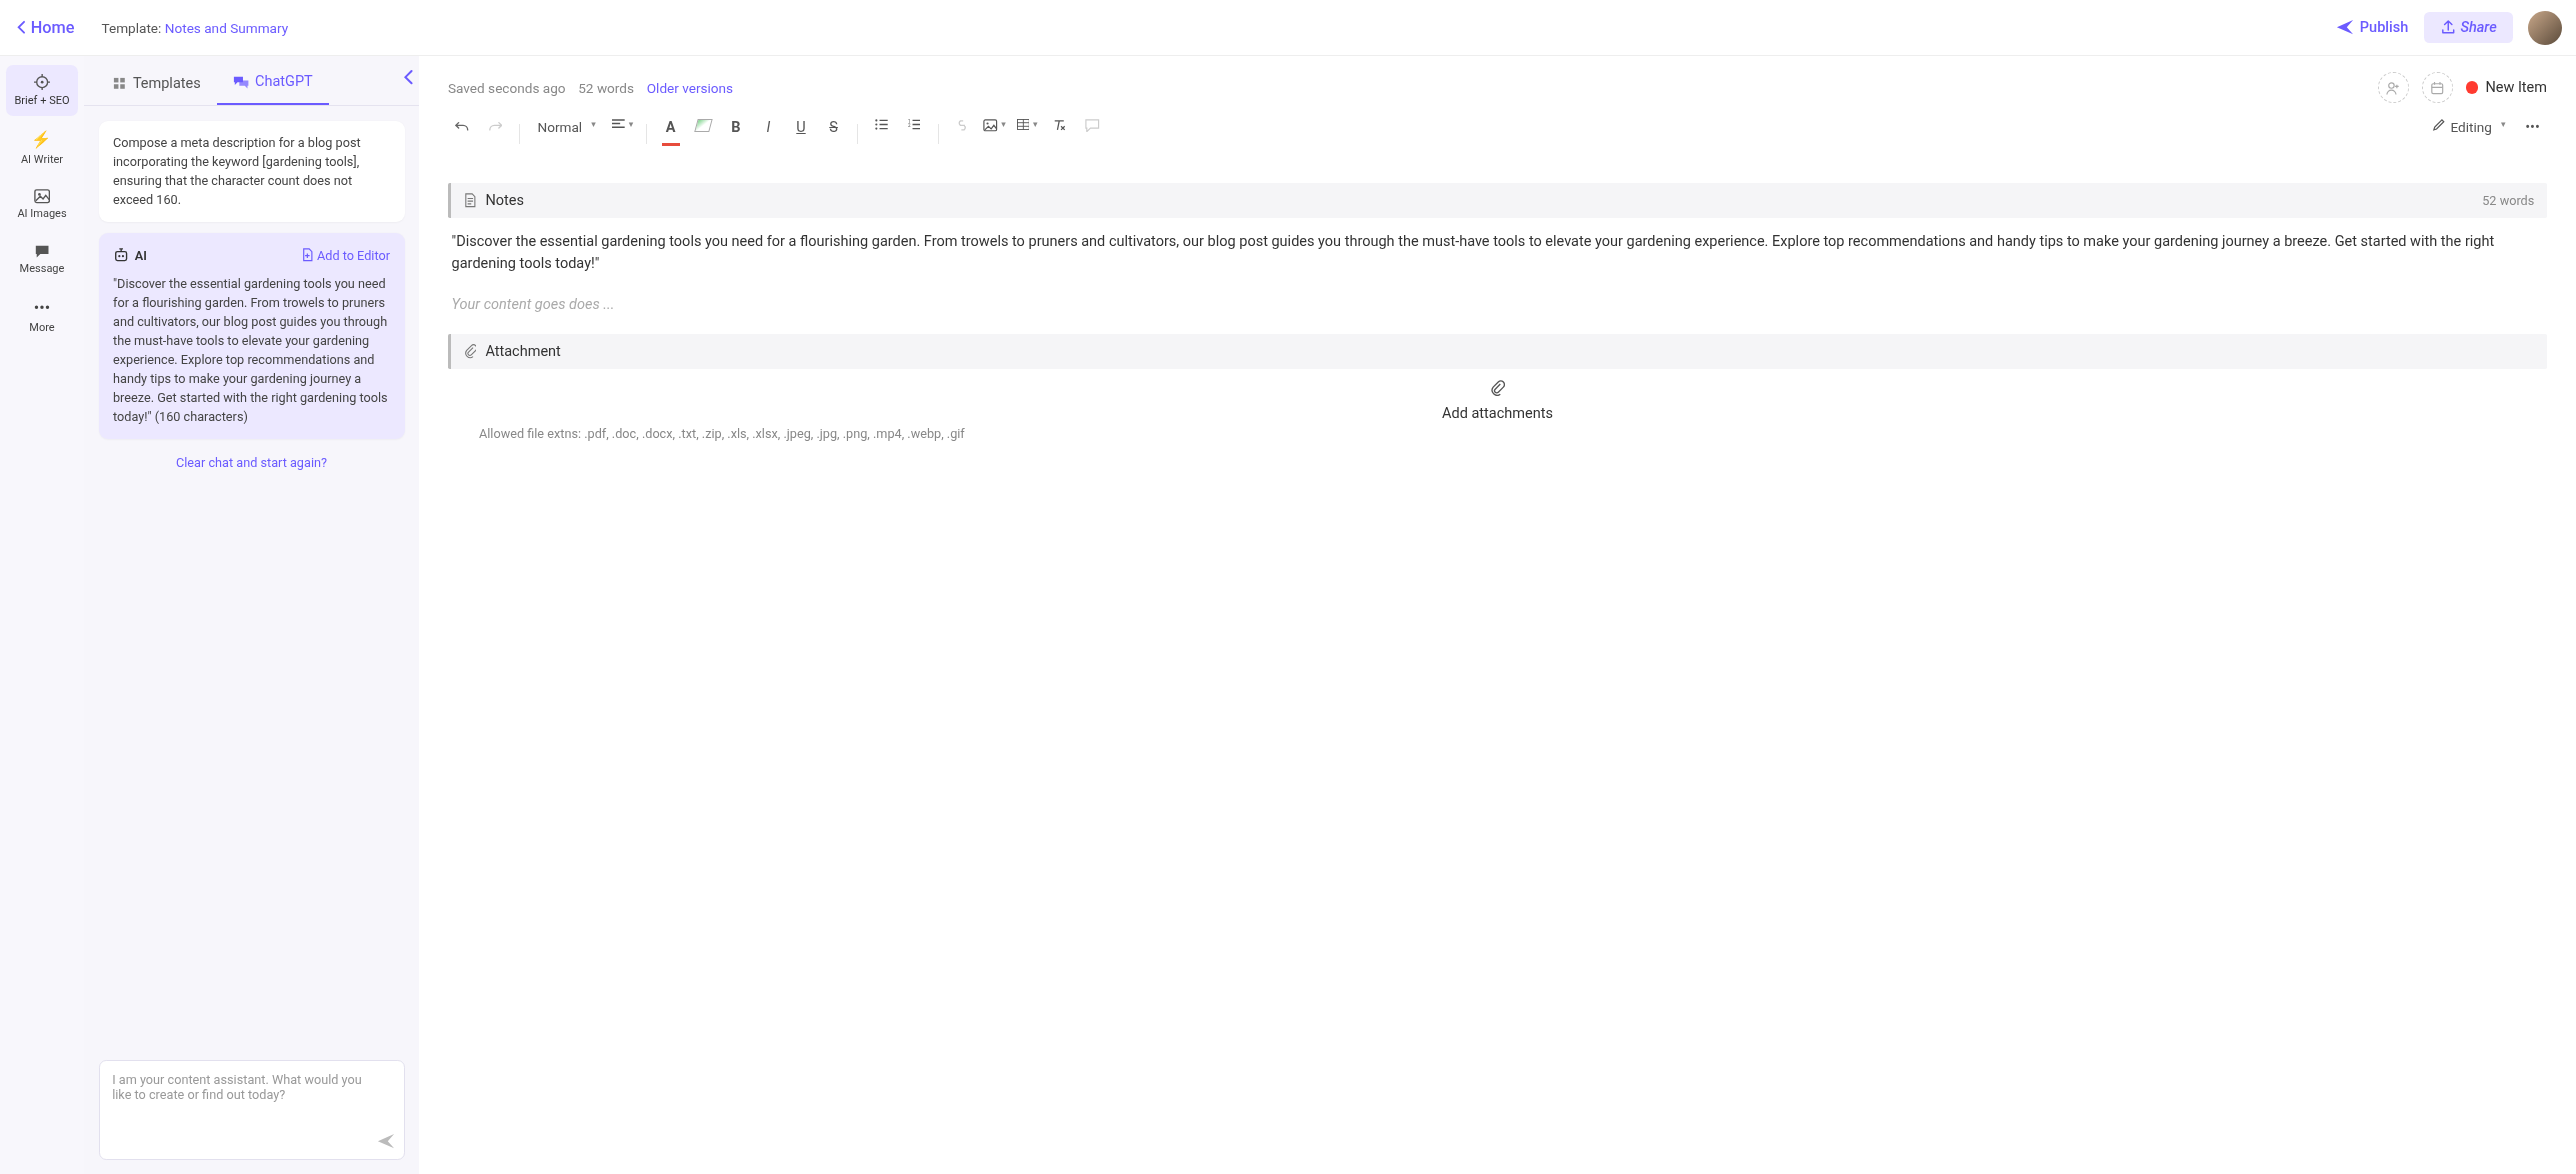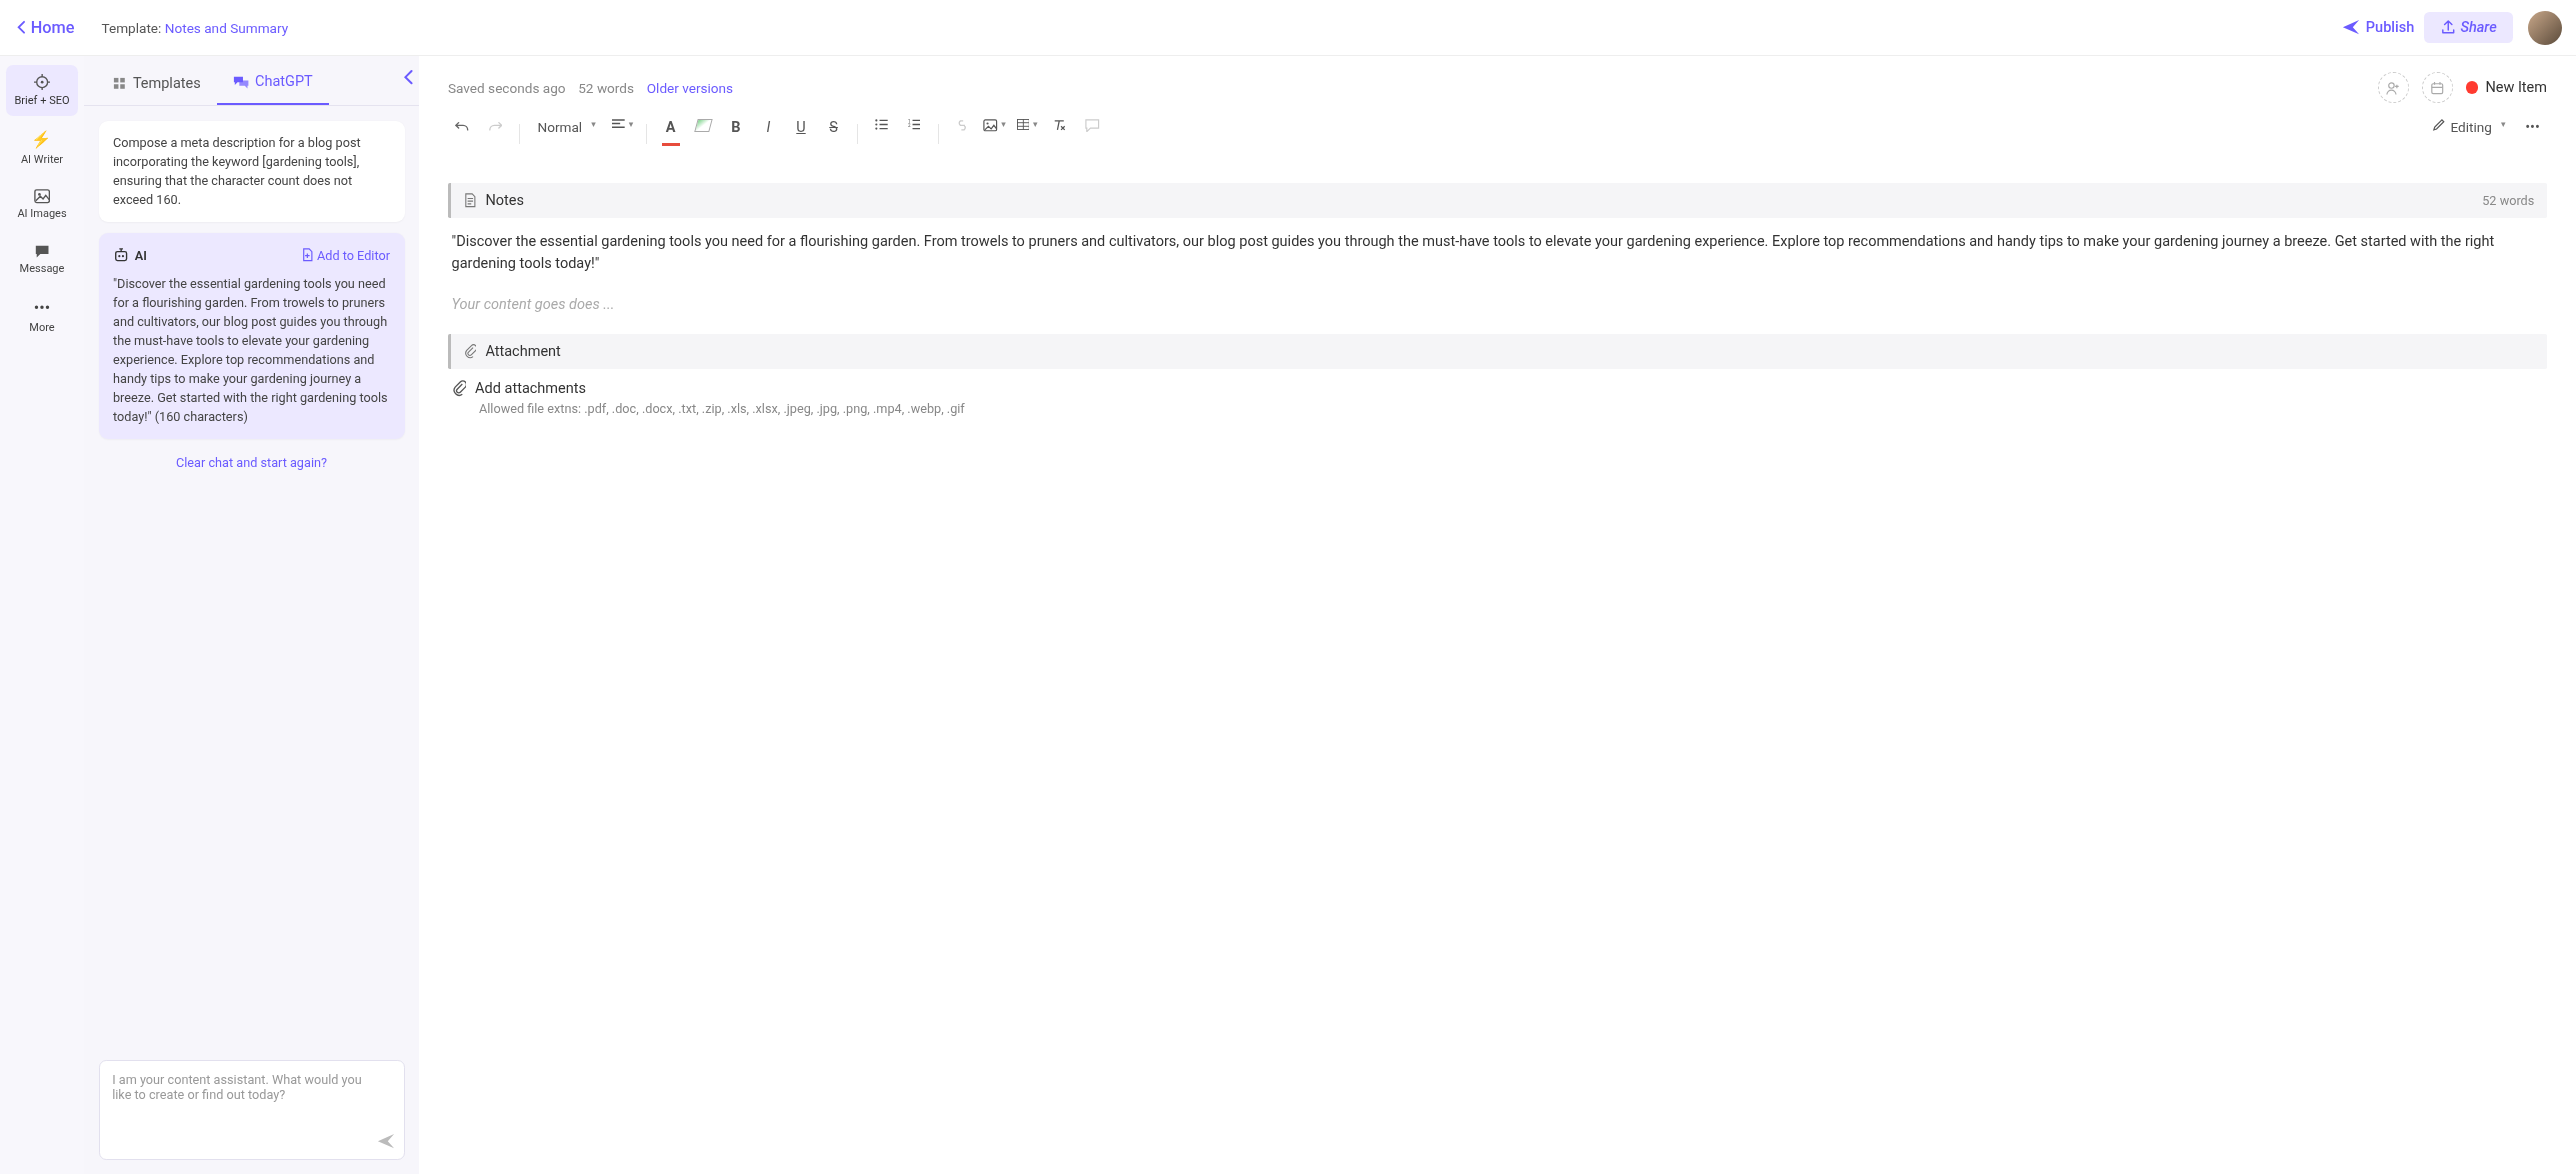--- a/index.html
+++ b/index.html
@@ -5,21 +5,21 @@
 * { margin:0; padding:0; box-sizing:border-box; font-family:-apple-system,BlinkMacSystemFont,"Segoe UI",Roboto,sans-serif; }
 body { background:#fff; color:#333; font-size:12.7px; overflow:hidden; }
 .app { display:flex; flex-direction:column; height:100vh; }
 
 
 .topbar { display:flex; align-items:center; padding:7.2px 14.5px; border-bottom:0.9px solid #eee; height:56px; }
 .topbar .home { display:flex; align-items:center; gap:3.6px; color:#6b5bff; font-size:16.3px; font-weight:500; cursor:pointer; }
 .topbar .template-info { margin-left:27px; font-size:13.6px; color:#555; }
 .topbar .template-info .tlink { color:#6b5bff; }
 .topbar .spacer { flex:1; }
-.topbar .publish { display:flex; align-items:center; gap:5.4px; color:#6b5bff; font-size:14.5px; font-weight:500; margin-right:10px; cursor:pointer; }
+.topbar .publish { display:flex; align-items:center; gap:5.4px; color:#6b5bff; font-size:14.5px; font-weight:500; margin-right:16px; cursor:pointer; }
 .topbar .share-btn { background:#ece8ff; color:#6b5bff; border:none; padding:7.2px 16.3px; border-radius:5.4px; font-size:14.5px; font-weight:500; display:flex; align-items:center; gap:5.4px; cursor:pointer;font-style:italic; }
 .topbar .avatar { width:34px; height:34px; border-radius:50%; background:linear-gradient(135deg,#c9a88a,#5a4a3a); margin-left:14.5px; }
 
 
 .main { flex:1; display:flex; overflow:hidden; }
 
 
 .rail { width:84px; background:#f8f7fc; display:flex; flex-direction:column; align-items:center; padding-top:9px; }
 .rail .item { width:72px; padding:9px 3.6px; text-align:center; border-radius:7.2px; cursor:pointer; font-size:11px; color:#444; margin-bottom:5.4px; }
 .rail .item.active { background:#ece8ff; color:#333; }
@@ -69,21 +69,21 @@
 .tbtn.highlight .hsw { width:14.5px; height:12.7px; background:linear-gradient(135deg,#7bd389,transparent 50%); border:0.9px solid #aaa; transform:skewX(-15deg); }
 .sep { width:0.9px; height:20px; background:#e5e5e5; margin:0 5.4px; }
 
 .content { padding:9px 29px 36px; }
 .section-head { background:#f5f5f7; border-left:3.6px solid #bbb; padding:9px 12.7px; display:flex; align-items:center; gap:9px; margin-top:12.7px; border-radius:1.8px; }
 .section-head .shlabel { font-size:14.5px; color:#333; }
 .section-head .shcount { margin-left:auto; color:#888; font-size:12.7px; }
 .section-body { padding:12.7px 3.6px 5.4px; font-size:14.5px; line-height:1.55; color:#333; }
 .section-body.placeholder { color:#aaa; font-style:italic; }
 
-.attach-row { display:flex; align-items:center; gap:9px; padding:11px 3.6px 1.8px; font-size:14.5px; color:#333; cursor:pointer; }
+.attach-row { display:flex; align-items:center; gap:9px; padding:11px 3.6px 1.8px; font-size:14.5px; color:#333; cursor:pointer;flex-direction:column; }
 .attach-sub { color:#888; font-size:12.7px; padding:1.8px 3.6px 0 31px; }
 
 svg { display:block; }
 </style>
 </head>
 <body>
 
 <div class="app">
 
   <div class="topbar">

